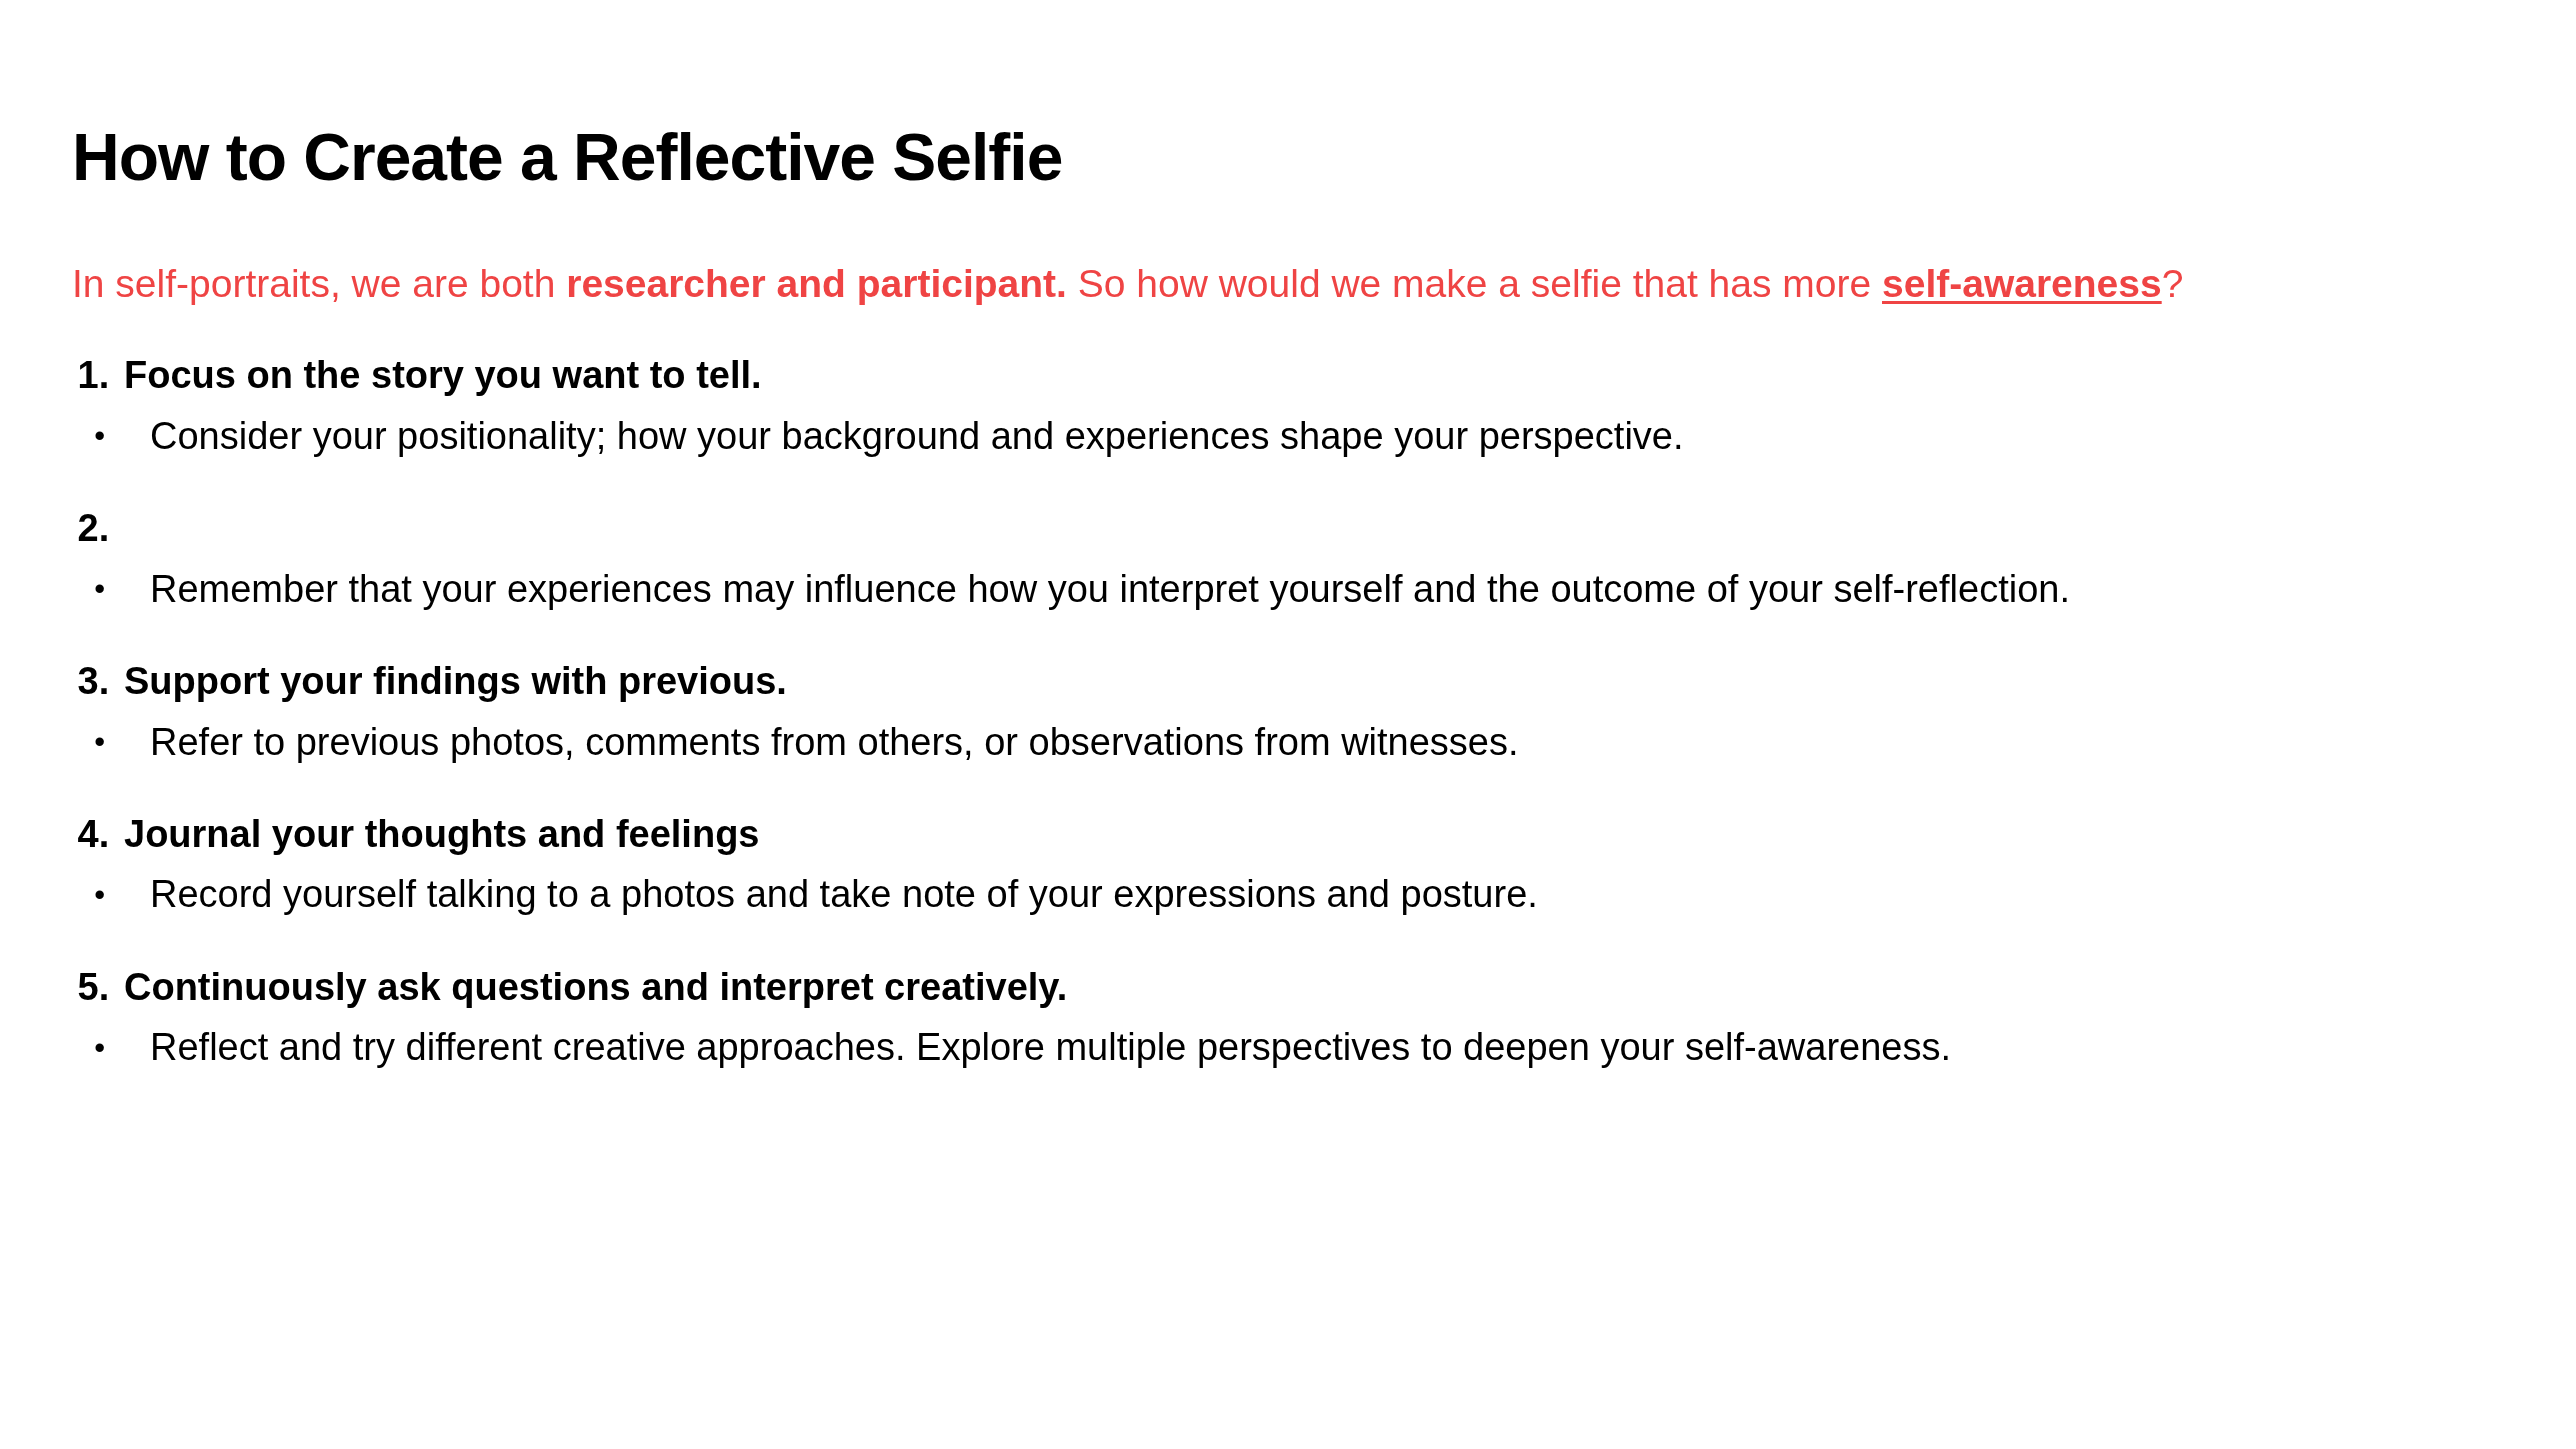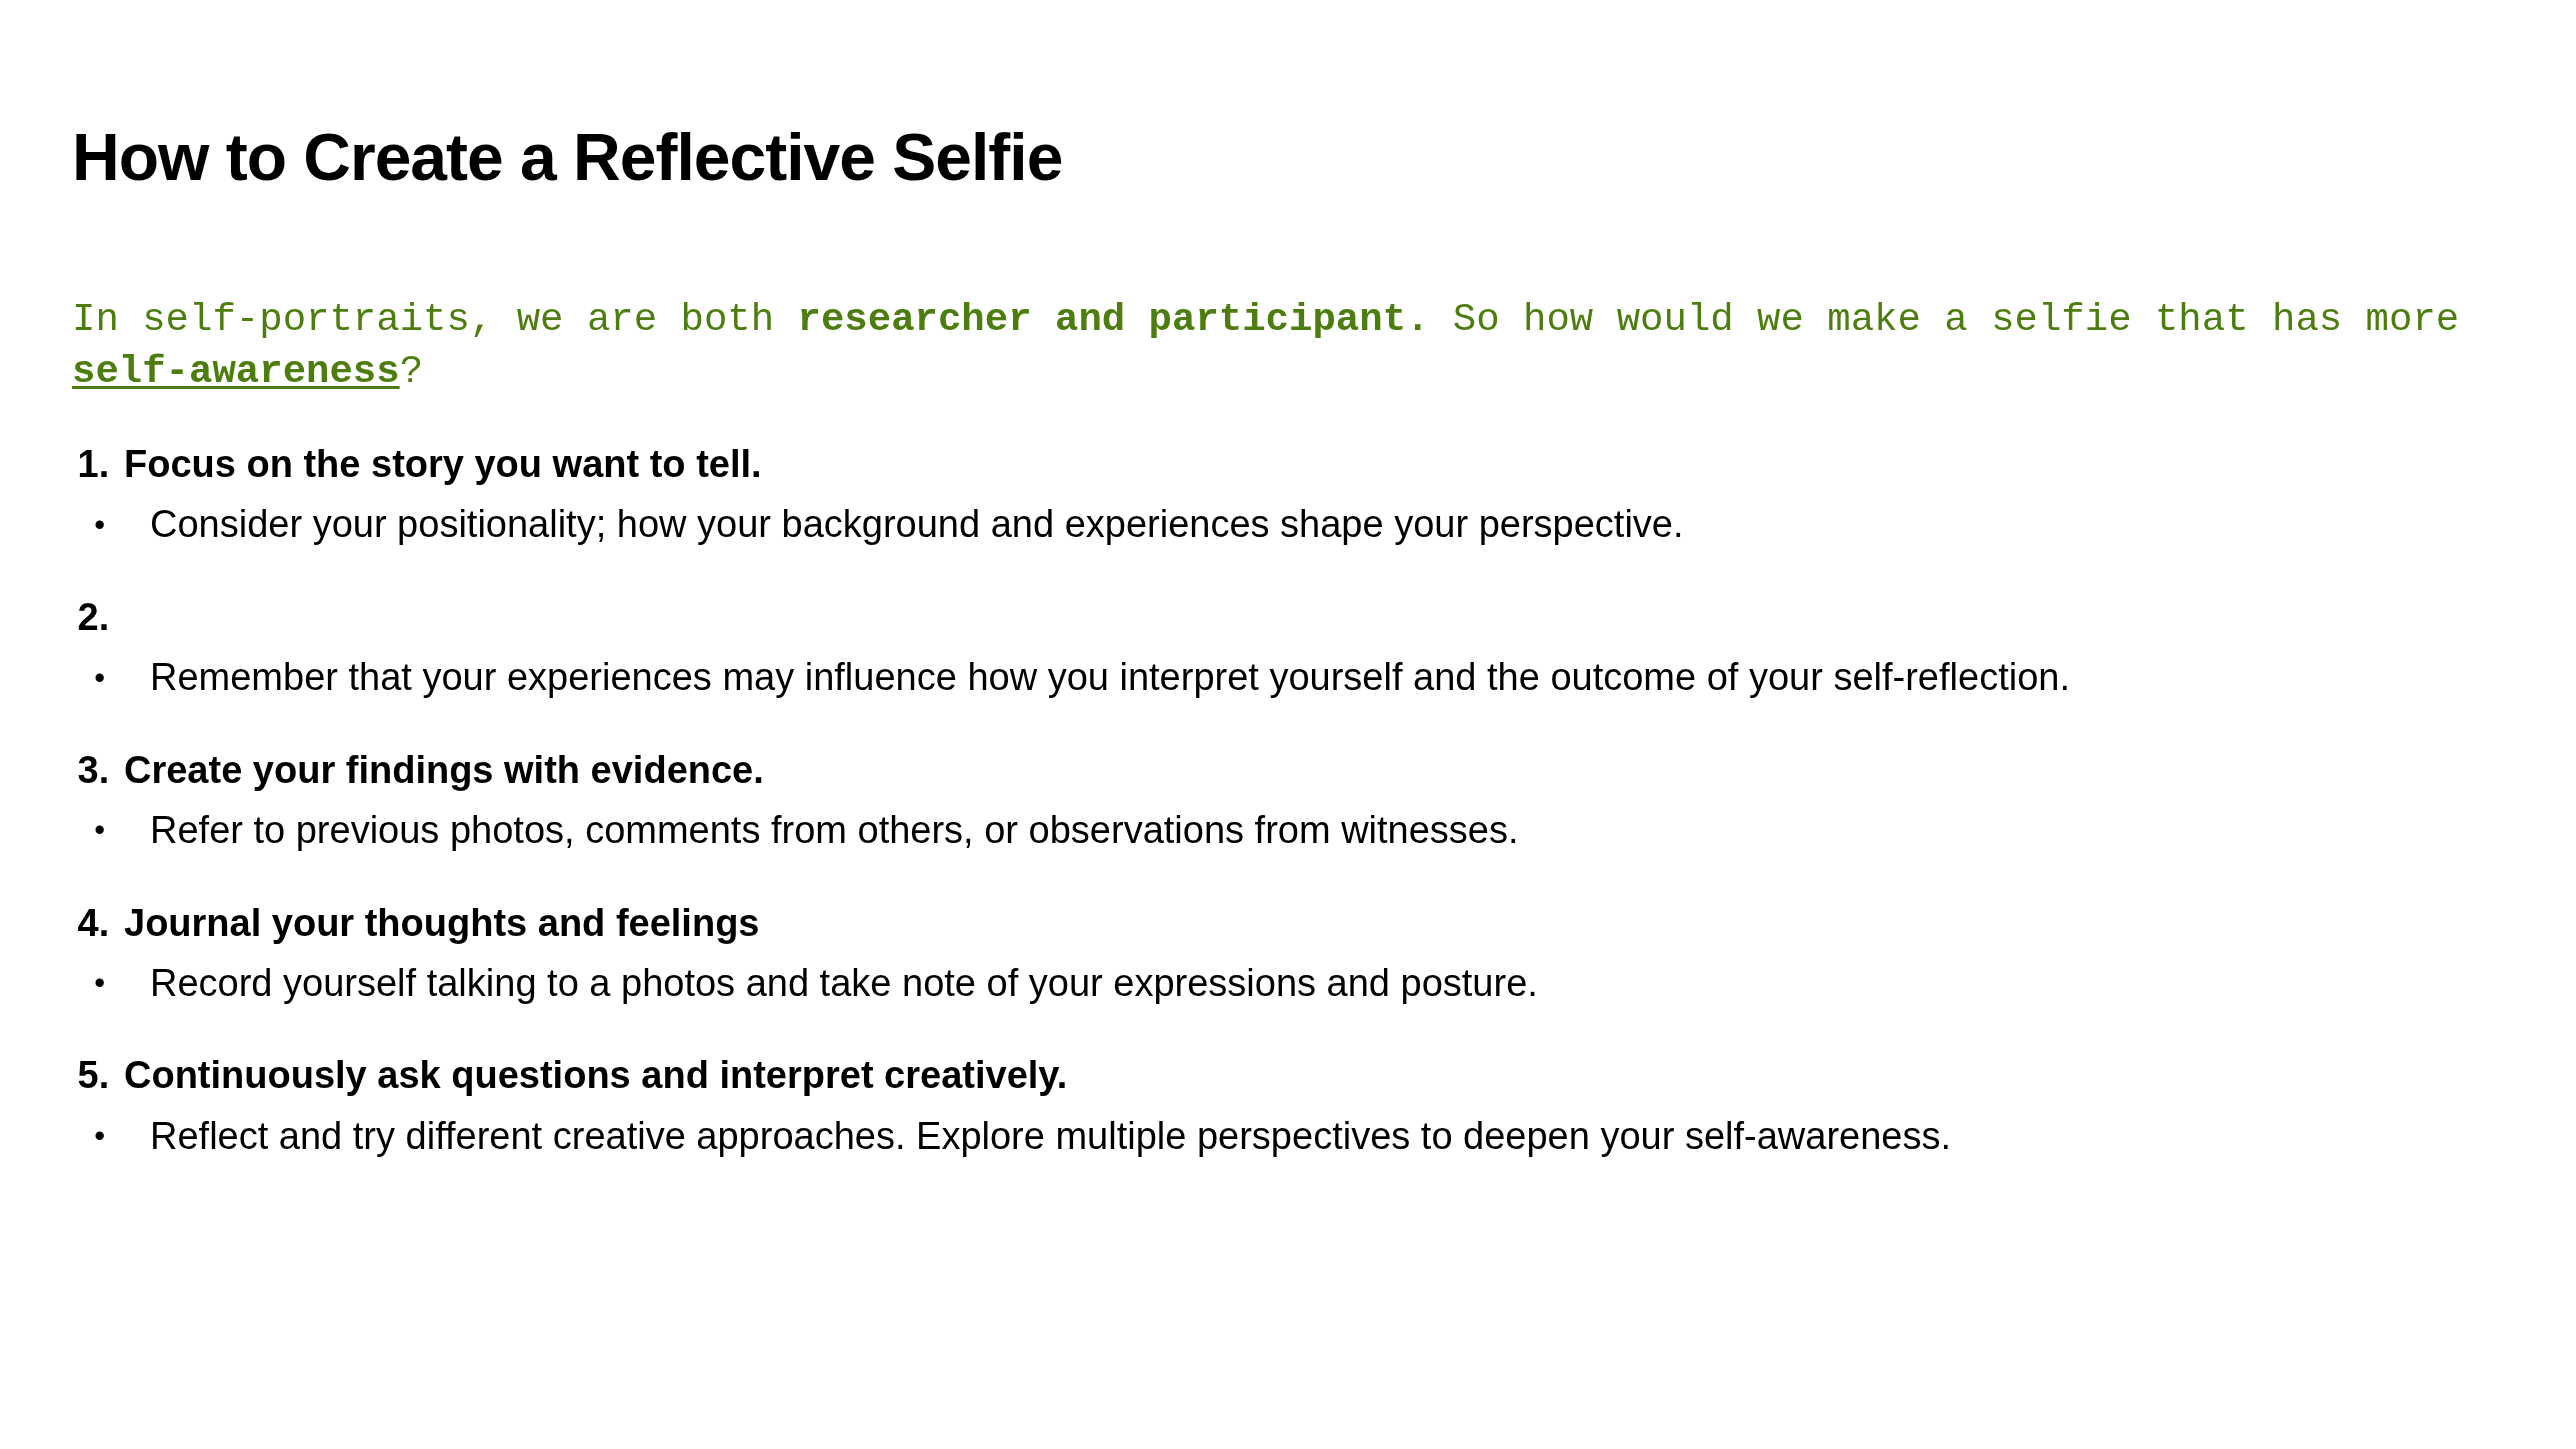--- a/index.html
+++ b/index.html
@@ -23,26 +23,25 @@
   }
   .doc-title {
     font-size: 66px;
     line-height: 1.1;
     font-weight: 700;
     letter-spacing: -1px;
     margin: 0 0 0 0;
     color: #000;
   }
   .intro {
-    margin-top: 100px;
+    margin-top: 64px;
     font-size: 39px;
     line-height: 1.35;
     font-weight: 400;
-    color: #4d7c0f;
-    font-family: Liberation Mono, monospace;
+    color: #ef4444;
   }
   .intro b {
     font-weight: 700;
   }
   .intro .underline-bold {
     font-weight: 700;
     text-decoration: underline;
     text-underline-offset: 4px;
     text-decoration-thickness: 2.7px;
   }
@@ -125,21 +124,21 @@
       </div>
       <div class="step-sub">
         <span class="bullet">•</span>
         <span class="sub-text">Remember that your experiences may influence how you interpret yourself and the outcome of your self-reflection.</span>
       </div>
     </div>
 
     <div class="step">
       <div class="step-head">
         <span class="step-num">3.</span>
-        <span class="step-title">Create your findings with evidence.</span>
+        <span class="step-title">Support your findings with previous.</span>
       </div>
       <div class="step-sub">
         <span class="bullet">•</span>
         <span class="sub-text">Refer to previous photos, comments from others, or observations from witnesses.</span>
       </div>
     </div>
 
     <div class="step">
       <div class="step-head">
         <span class="step-num">4.</span>

